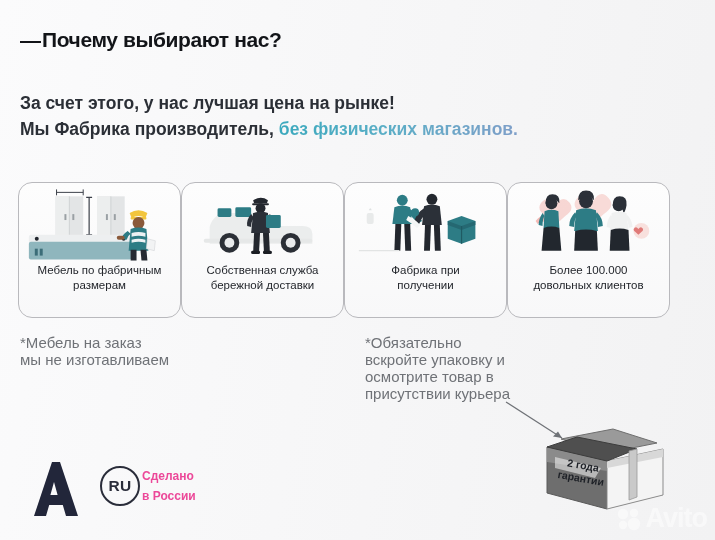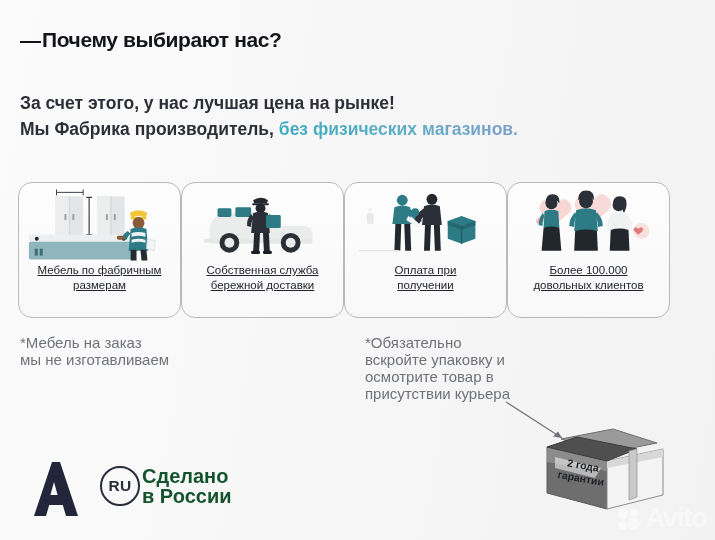--- a/index.html
+++ b/index.html
@@ -48,21 +48,20 @@
     -webkit-text-fill-color: transparent;
   }
 
   
   .cards {
     position: absolute;
     left: 18px;
     top: 182px;
     width: 680px;
     display: flex;
-    text-decoration: underline;
   }
   .card {
     width: 163px;
     height: 136px;
     border: 1px solid #b9b9bd;
     border-radius: 14px;
     background: linear-gradient(180deg, #fdfdfd 0%, #f8f8f9 100%);
     display: flex;
     flex-direction: column;
     align-items: center;
@@ -103,22 +102,22 @@
   
   .logo-a { position: absolute; left: 26px; top: 460px; width: 56px; height: 56px; }
   .ru-badge { position: absolute; left: 100px; top: 466px; display: flex; align-items: center; gap: 2px; }
   .ru-circle {
     width: 40px; height: 40px; border-radius: 50%;
     border: 2px solid #2a2d3a;
     display: flex; align-items: center; justify-content: center;
     font-size: 15.5px; font-weight: 700; color: #2a2d3a; letter-spacing: .3px;
   }
   .ru-text {
-    font-size: 20px; font-weight: 700; line-height: 20px;
-    color: #14532d; white-space: pre-line;
+    font-size: 12px; font-weight: 700; line-height: 20px;
+    color: #ec4899; white-space: pre-line;
   }
 
   
   .watermark {
     position: absolute; right: 8px; bottom: 6px;
     display: flex; align-items: center; gap: 4px;
     opacity: .5;
   }
   .wm-text { font-size: 27px; font-weight: 700; color: #ffffff; letter-spacing: -1px; }
 </style>
@@ -226,21 +225,21 @@
         <path d="M81 42 h6 l-1 26 h-6 z" fill="#23272e"></path>
         <path d="M90 42 h6 l1 26 h-6 z" fill="#23272e"></path>
         <circle cx="71" cy="29" r="4" fill="#2d7c85"></circle>
         <path d="M64 33 q8 4 12 9 l-3 3 q-6 -5 -11 -8 z" fill="#f4f6f6"></path>
         <path d="M104 38 l14 -5 l14 5 l0 18 l-14 5 l-14 -5 z" fill="#2d7c85"></path>
         <path d="M104 38 l14 5 l14 -5 l0 4 l-14 5 l-14 -5 z" fill="#256872"></path>
         <line x1="118" y1="43" x2="118" y2="61" stroke="#1f5a63" stroke-width="1.2"></line>
         <line x1="14" y1="68" x2="55" y2="68" stroke="#e2e4e4" stroke-width="1.2"></line>
       </svg>
     </div>
-    <div class="card-label">Оплата при
+    <div class="card-label">Фабрика при
 получении</div>
   </div>
 
   <div class="card">
     <div class="card-art">
       <svg viewBox="0 0 163 80">
         <path d="M48 22 q-7 -11 -14 -3 q-6 7 4 14 l10 9 l10 -9 q10 -7 4 -14 q-7 -8 -14 3 z" fill="#f5c9c5" opacity="0.75"></path>
         <path d="M86 18 q-8 -13 -16 -3 q-7 8 5 16 l11 10 l11 -10 q12 -8 5 -16 q-8 -10 -16 3 z" fill="#f6d2ce" opacity="0.8"></path>
         <path d="M28 38 q8 -10 16 -2 l-3 5 q-6 -5 -11 0 z" fill="#f3a9a2" opacity="0.8"></path>
         <circle cx="44" cy="20" r="6" fill="#2b3038"></circle>

